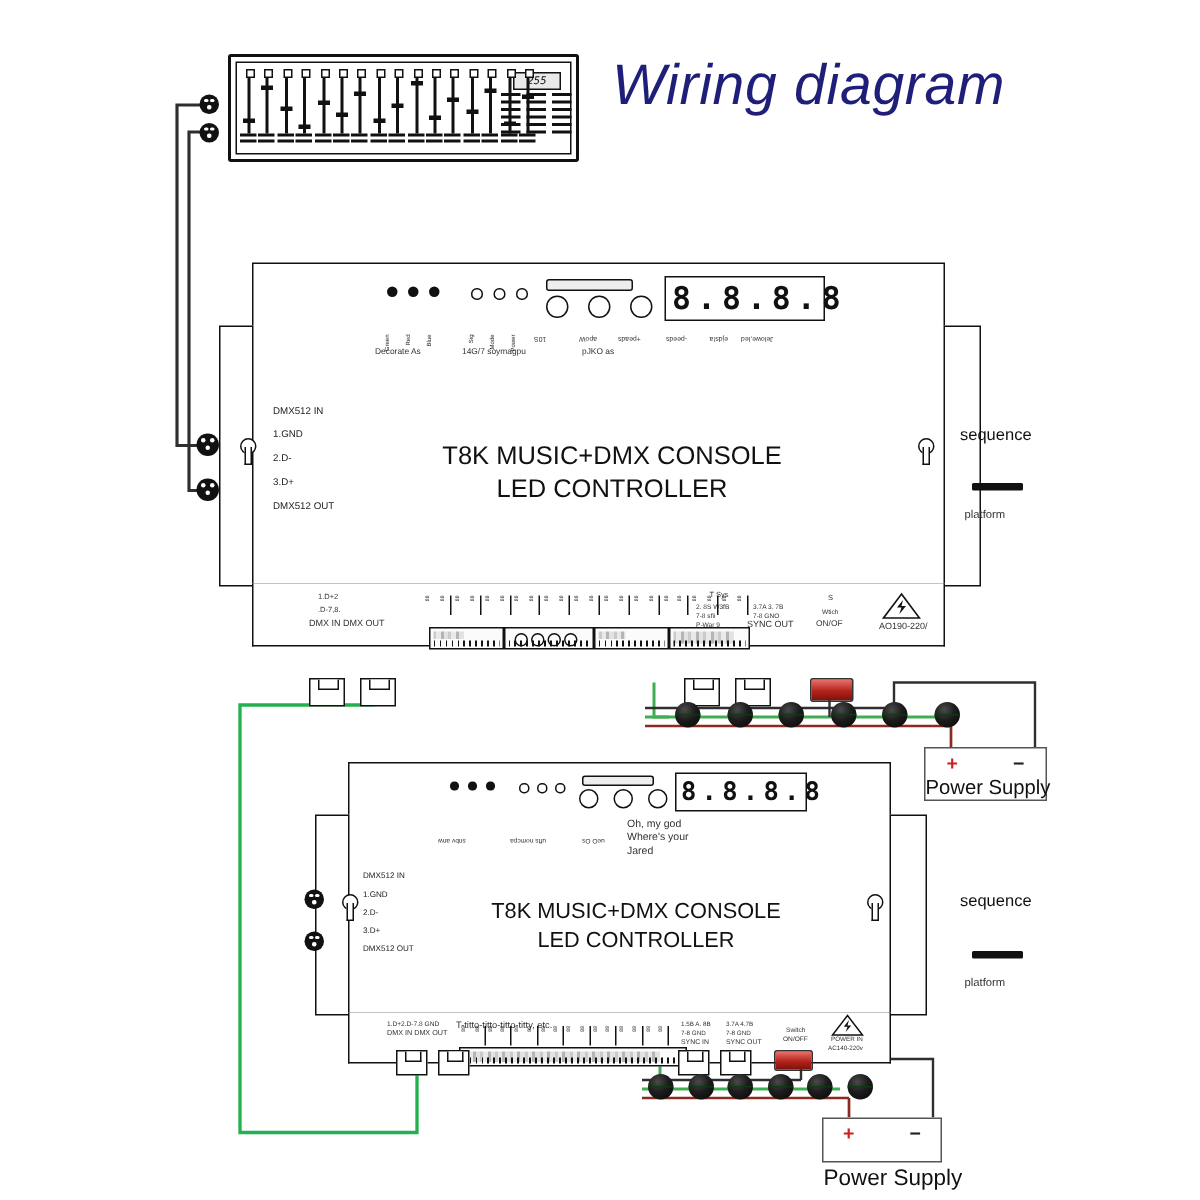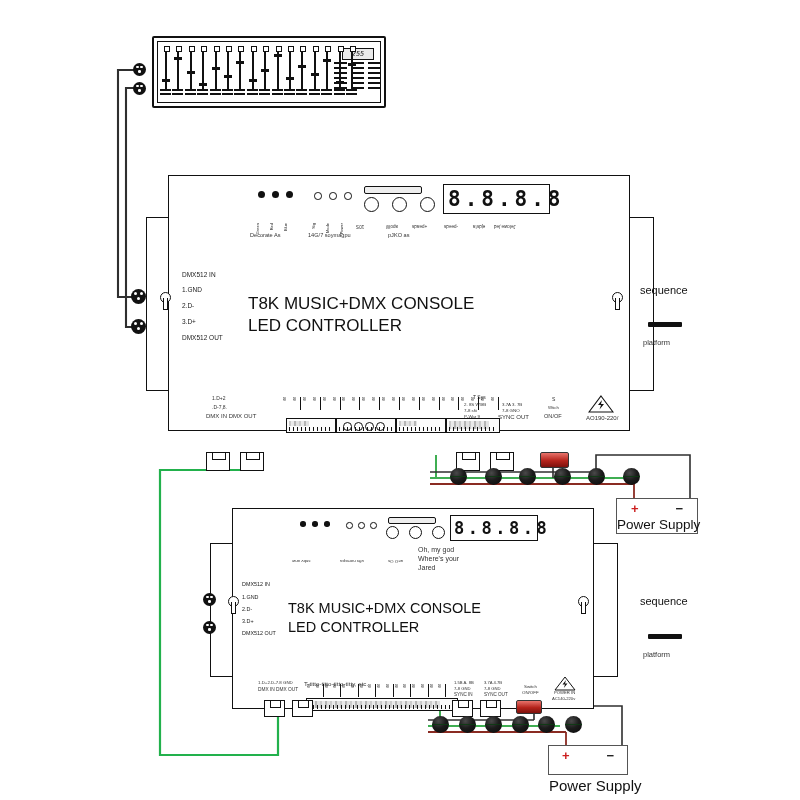--- a/index.html
+++ b/index.html
@@ -53,21 +53,21 @@
   .seg{font-family:"DejaVu Sans Mono",monospace;font-weight:bold;color:#111;}
 
   .vlabel{position:absolute;font-size:4px;line-height:4.6px;color:#222;
     transform:rotate(180deg);white-space:nowrap;}
   .micro{position:absolute;font-size:4.6px;line-height:5.6px;color:#333;
     transform:rotate(180deg);white-space:nowrap;}
   .micro-up{position:absolute;font-size:4.6px;line-height:5.6px;color:#333;white-space:nowrap;}
   .tiny{position:absolute;font-size:5px;line-height:6px;color:#333;white-space:nowrap;}
   .note{position:absolute;font-size:6.5px;line-height:8.5px;color:#333;white-space:nowrap;}
 
-  .brand{position:absolute;font-size:17px;line-height:22px;color:#111;}
+  .brand{position:absolute;text-align:center;font-size:17px;line-height:22px;color:#111;}
   .brand.small{font-size:14.5px;line-height:19px;}
 
   .dmxlab{position:absolute;font-size:6.5px;line-height:11px;color:#222;white-space:nowrap;}
   .dmxlab.sm{font-size:5.4px;line-height:9px;}
 
   
   .xlr{position:absolute;border-radius:50%;background:#111;}
   .xlr b{position:absolute;border-radius:50%;background:#fff;display:block;}
 
   .keyhole{position:absolute;}
@@ -134,20 +134,21 @@
     <polyline points="553,455 553,478" fill="none" stroke="#2f2f2f" stroke-width="1.6"></polyline>
 
     <polyline points="440,700 440,726 444,726" fill="none" stroke="#3fae52" stroke-width="2"></polyline>
     <line x1="428" y1="726" x2="560" y2="726" stroke="#3fae52" stroke-width="2"></line>
     <line x1="428" y1="732" x2="566" y2="732" stroke="#8a2b22" stroke-width="1.8"></line>
     <line x1="428" y1="720" x2="534" y2="720" stroke="#2f2f2f" stroke-width="1.6"></line>
     <polyline points="566,732 566,745" fill="none" stroke="#8a2b22" stroke-width="1.8"></polyline>
     <polyline points="534,720 534,706 622,706 622,745" fill="none" stroke="#2f2f2f" stroke-width="1.6"></polyline>
   </svg>
 
+  <div class="abs" id="title">Wiring diagram</div>
 
   <div class="abs" id="mixer">
     <div class="inner">
       <div id="mixdisp">255</div>
       <div id="faders">
           <div class="fader" style="left: 6px;">
             <div class="track"></div>
             <div class="knob" style="top: 30px;"></div>
             <div class="cap"></div>
           </div>

